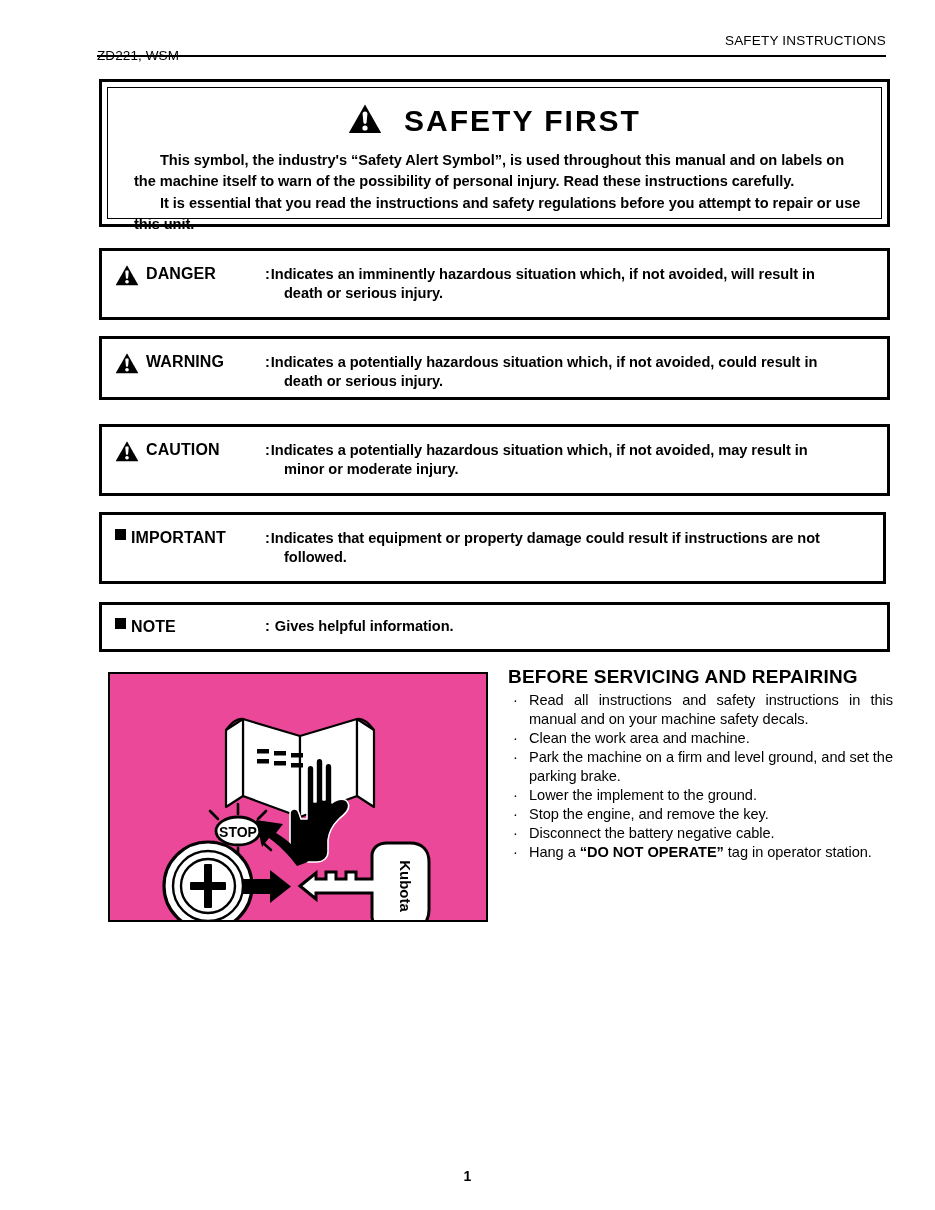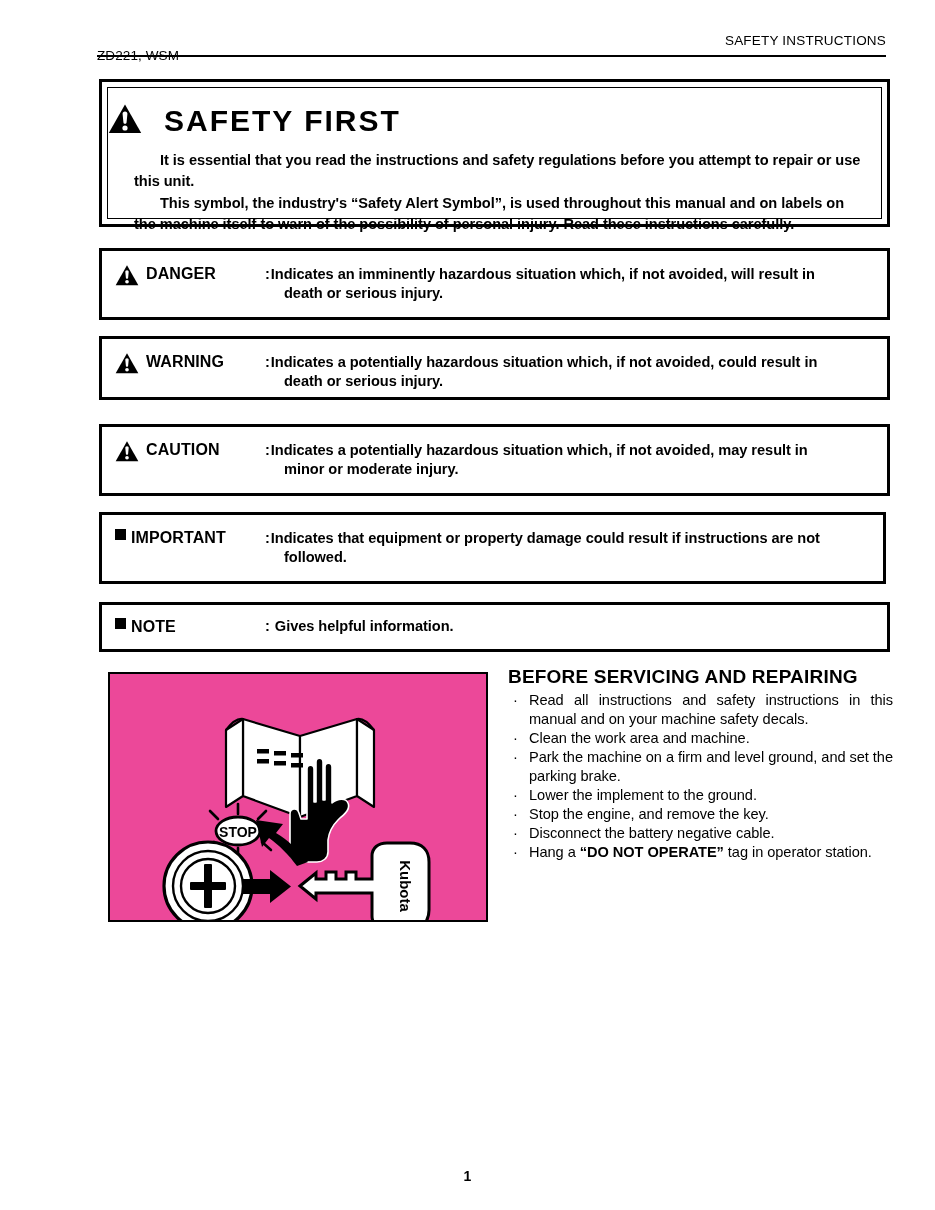--- a/index.html
+++ b/index.html
@@ -72,20 +72,21 @@
     right: 5px;
     bottom: 5px;
     border: 1px solid #000;
     box-sizing: border-box;
   }
   .sf-title {
     position: absolute;
     left: 0;
     right: 0;
     top: 16px;
+    text-align: center;
     font-size: 30px;
     font-weight: bold;
     letter-spacing: 2px;
     line-height: 1;
   }
   .sf-title .tri-wrap {
     display: inline-block;
     vertical-align: -3px;
     margin-right: 22px;
   }
@@ -241,22 +242,22 @@
     <div class="sf-title">
       <span class="tri-wrap">
         <svg class="tri-icon" width="34" height="30" viewBox="0 0 34 30" aria-hidden="true">
           <path d="M17 0.5 L33.2 29 L0.8 29 Z" fill="#000"></path>
           <path d="M17 7.5 C18.5 7.5 19.6 8.6 19.4 10 L18.6 18.2 C18.5 19.2 17.9 19.8 17 19.8 C16.1 19.8 15.5 19.2 15.4 18.2 L14.6 10 C14.4 8.6 15.5 7.5 17 7.5 Z" fill="#fff"></path>
           <circle cx="17" cy="24" r="2.6" fill="#fff"></circle>
         </svg>
       </span><span>SAFETY  FIRST</span>
     </div>
     <div class="sf-body">
+      <p>This symbol, the industry's “Safety Alert Symbol”, is used throughout this manual and on labels on the machine itself to warn of the possibility of personal injury. Read these instructions carefully.</p>
       <p>It is essential that you read the instructions and safety regulations before you attempt to repair or use this unit.</p>
-      <p>This symbol, the industry's “Safety Alert Symbol”, is used throughout this manual and on labels on the machine itself to warn of the possibility of personal injury. Read these instructions carefully.</p>
     </div>
   </div>
 </div>
 
 <div class="outer-box alert-box box-danger">
   <div class="alert-inner">
     <div class="alert-label">
       <span class="marker">
         <svg class="tri-icon" width="24" height="21" viewBox="0 0 34 30" aria-hidden="true">
           <path d="M17 0.5 L33.2 29 L0.8 29 Z" fill="#000"></path>

